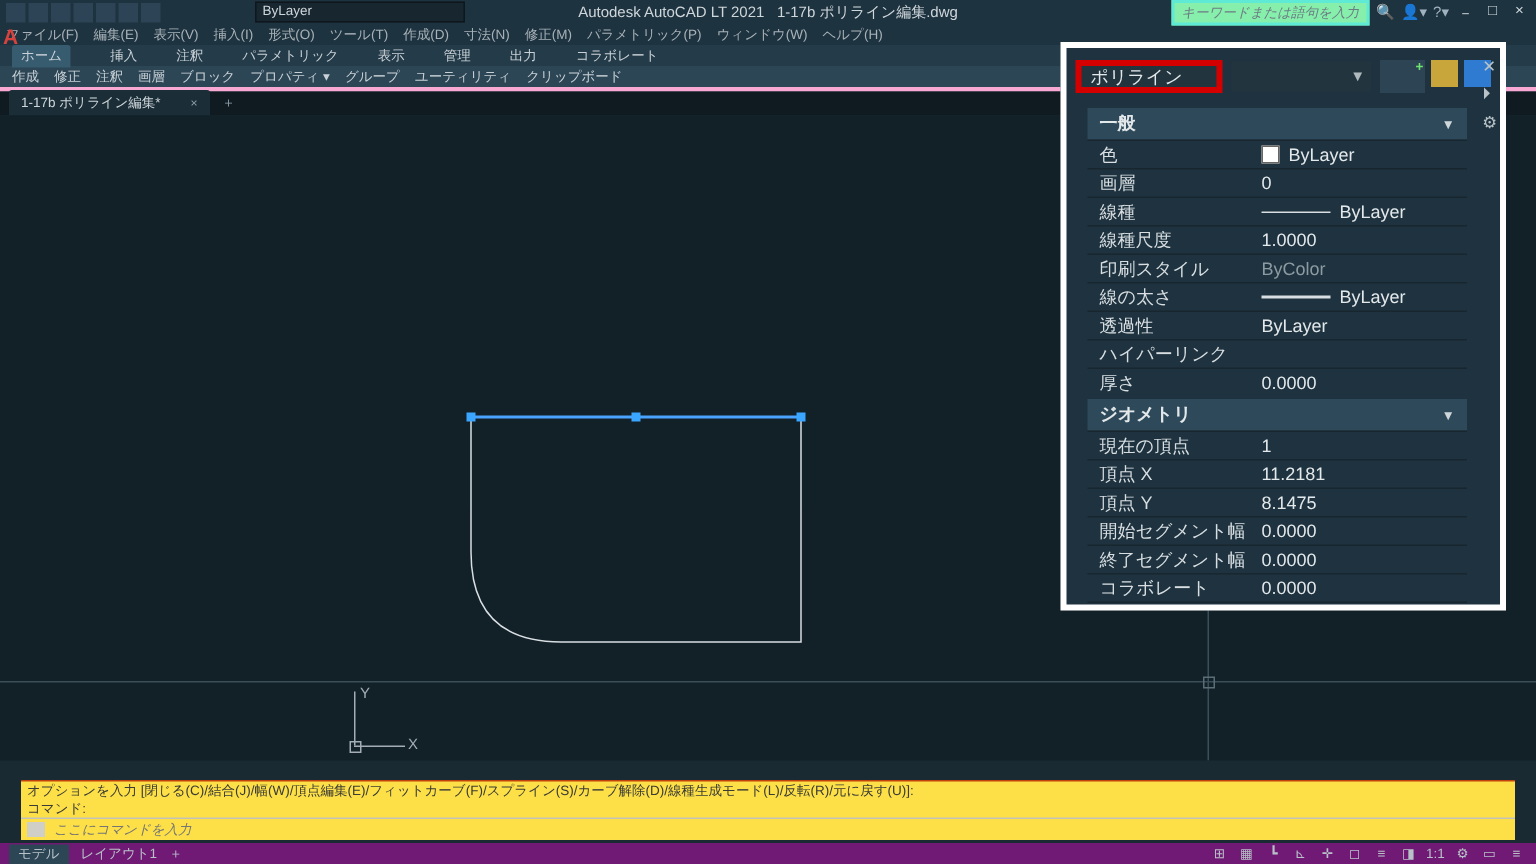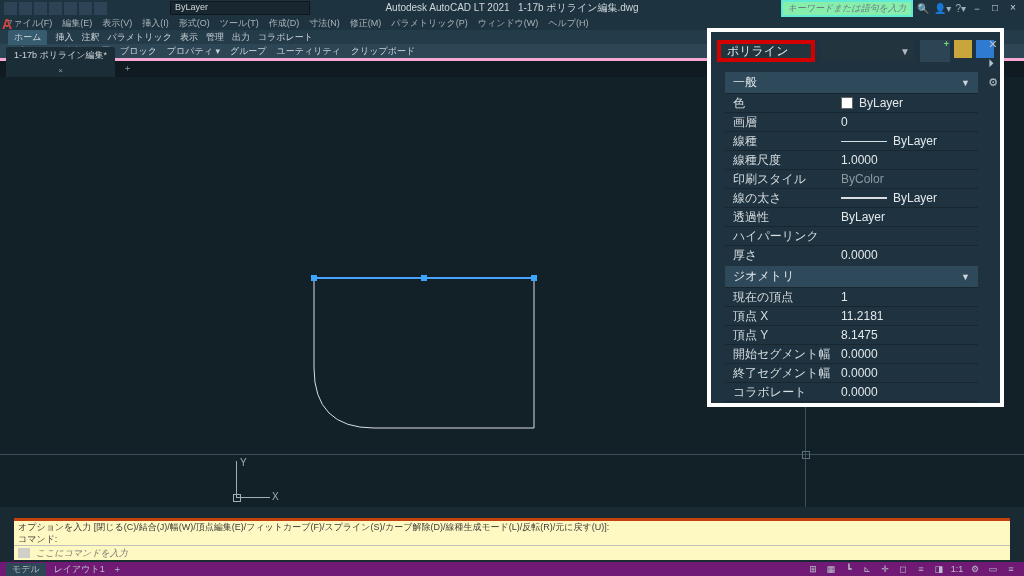--- a/index.html
+++ b/index.html
@@ -45,35 +45,35 @@
     background: #17262f; border: 1px solid #0e171d;
     height: 12px; width: 130px;
     font-size: 9px; color: #cfd6da; padding: 0 4px;
   }
   .menubar {
     height: 14px; background: #1e3340; display: flex; align-items: center;
     padding: 0 4px; font-size: 9px; color: #a9b2b8; gap: 10px;
   }
   .ribbon-tabs {
     height: 14px; background: #243b49; display: flex; align-items: center;
-    font-size: 9px; color: #c9d1d6; gap: 8px; padding: 0 8px;
+    font-size: 9px; color: #c9d1d6; gap: 26px; padding: 0 8px;
   }
   .ribbon-tabs .tab.active { background: #375b6f; padding: 1px 6px; border-radius: 2px 2px 0 0; }
   .ribbon-panels {
     height: 14px; background: #2c4656; display: flex; align-items: center;
     font-size: 9px; color: #c9d1d6; gap: 10px; padding: 0 8px;
     border-bottom: 3px solid #f9a8d4;
   }
   .file-tabs {
     height: 16px; background: #0f1a21; display: flex; align-items: flex-end;
     font-size: 9px; padding-left: 6px; gap: 2px;
   }
   .file-tab {
     background: #1b2e38; padding: 2px 8px; border-radius: 2px 2px 0 0;
-    color: #cfd6da; display: flex; align-items: center; gap: 4px; flex-direction: column;
+    color: #cfd6da; display: flex; align-items: center; gap: 20px;
   }
   .file-tab .x { color: #8fa0aa; font-size: 8px; }
   .plus { padding: 2px 6px; color: #8fa0aa; }
 
   
   .canvas {
     position: relative;
     height: 430px;
     background: #122028;
     overflow: hidden;
@@ -166,21 +166,21 @@
   .pal-side span { cursor: default; }
 
   .pal-body {
     flex: 1; overflow: hidden;
     padding: 0 22px 0 14px;
     font-size: 12px;
   }
   .sect-head {
     background: #2e4a5a;
     padding: 2px 8px;
-    font-weight: normal;
+    font-weight: bold;
     color: #e3e8eb;
     font-size: 12px;
     display: flex; align-items: center; justify-content: space-between;
     margin-top: 2px;
   }
   .sect-head .caret { font-size: 9px; color: #cfd6da; }
   .prop-row {
     display: flex; height: 18px; align-items: center;
     border-top: 1px solid #18272f;
     font-size: 12px;
@@ -188,23 +188,23 @@
   .prop-row .k { flex: 0 0 108px; color: #d8dee2; padding-left: 8px; }
   .prop-row .v { flex: 1; color: #e3e8eb; display: flex; align-items: center; gap: 6px; }
   .prop-row .v.dim { color: #8d9aa2; }
   .swatch { width: 10px; height: 10px; background: #ffffff; display: inline-block; border: 1px solid #666; }
   .linebar { width: 46px; height: 1px; background: #d8dee2; display: inline-block; }
   .lineweight { width: 46px; height: 2px; background: #d8dee2; display: inline-block; }
 
   
   .cmd-area {
     position: absolute; left: 14px; right: 14px; bottom: 16px;
-    background: #fef9c3; color: #3a3a36;
+    background: #fde047; color: #3a3a36;
     font-size: 9px; line-height: 12px;
-    border-top: 3px solid #c2410c;
+    border-top: 1px solid #c2410c;
   }
   .cmd-area .line { padding: 0 4px; }
   .cmd-area .prompt { border-top: 1px solid #c2c1ba; display: flex; align-items: center; gap: 4px; padding: 1px 4px; }
   .cmd-area .prompt .icon { width: 12px; height: 10px; background: #cfcfc8; }
   .cmd-area .prompt input {
     flex: 1; border: none; background: transparent; font-size: 9px; font-style: italic; color: #7a7a72;
   }
 
   
   .statusbar {

